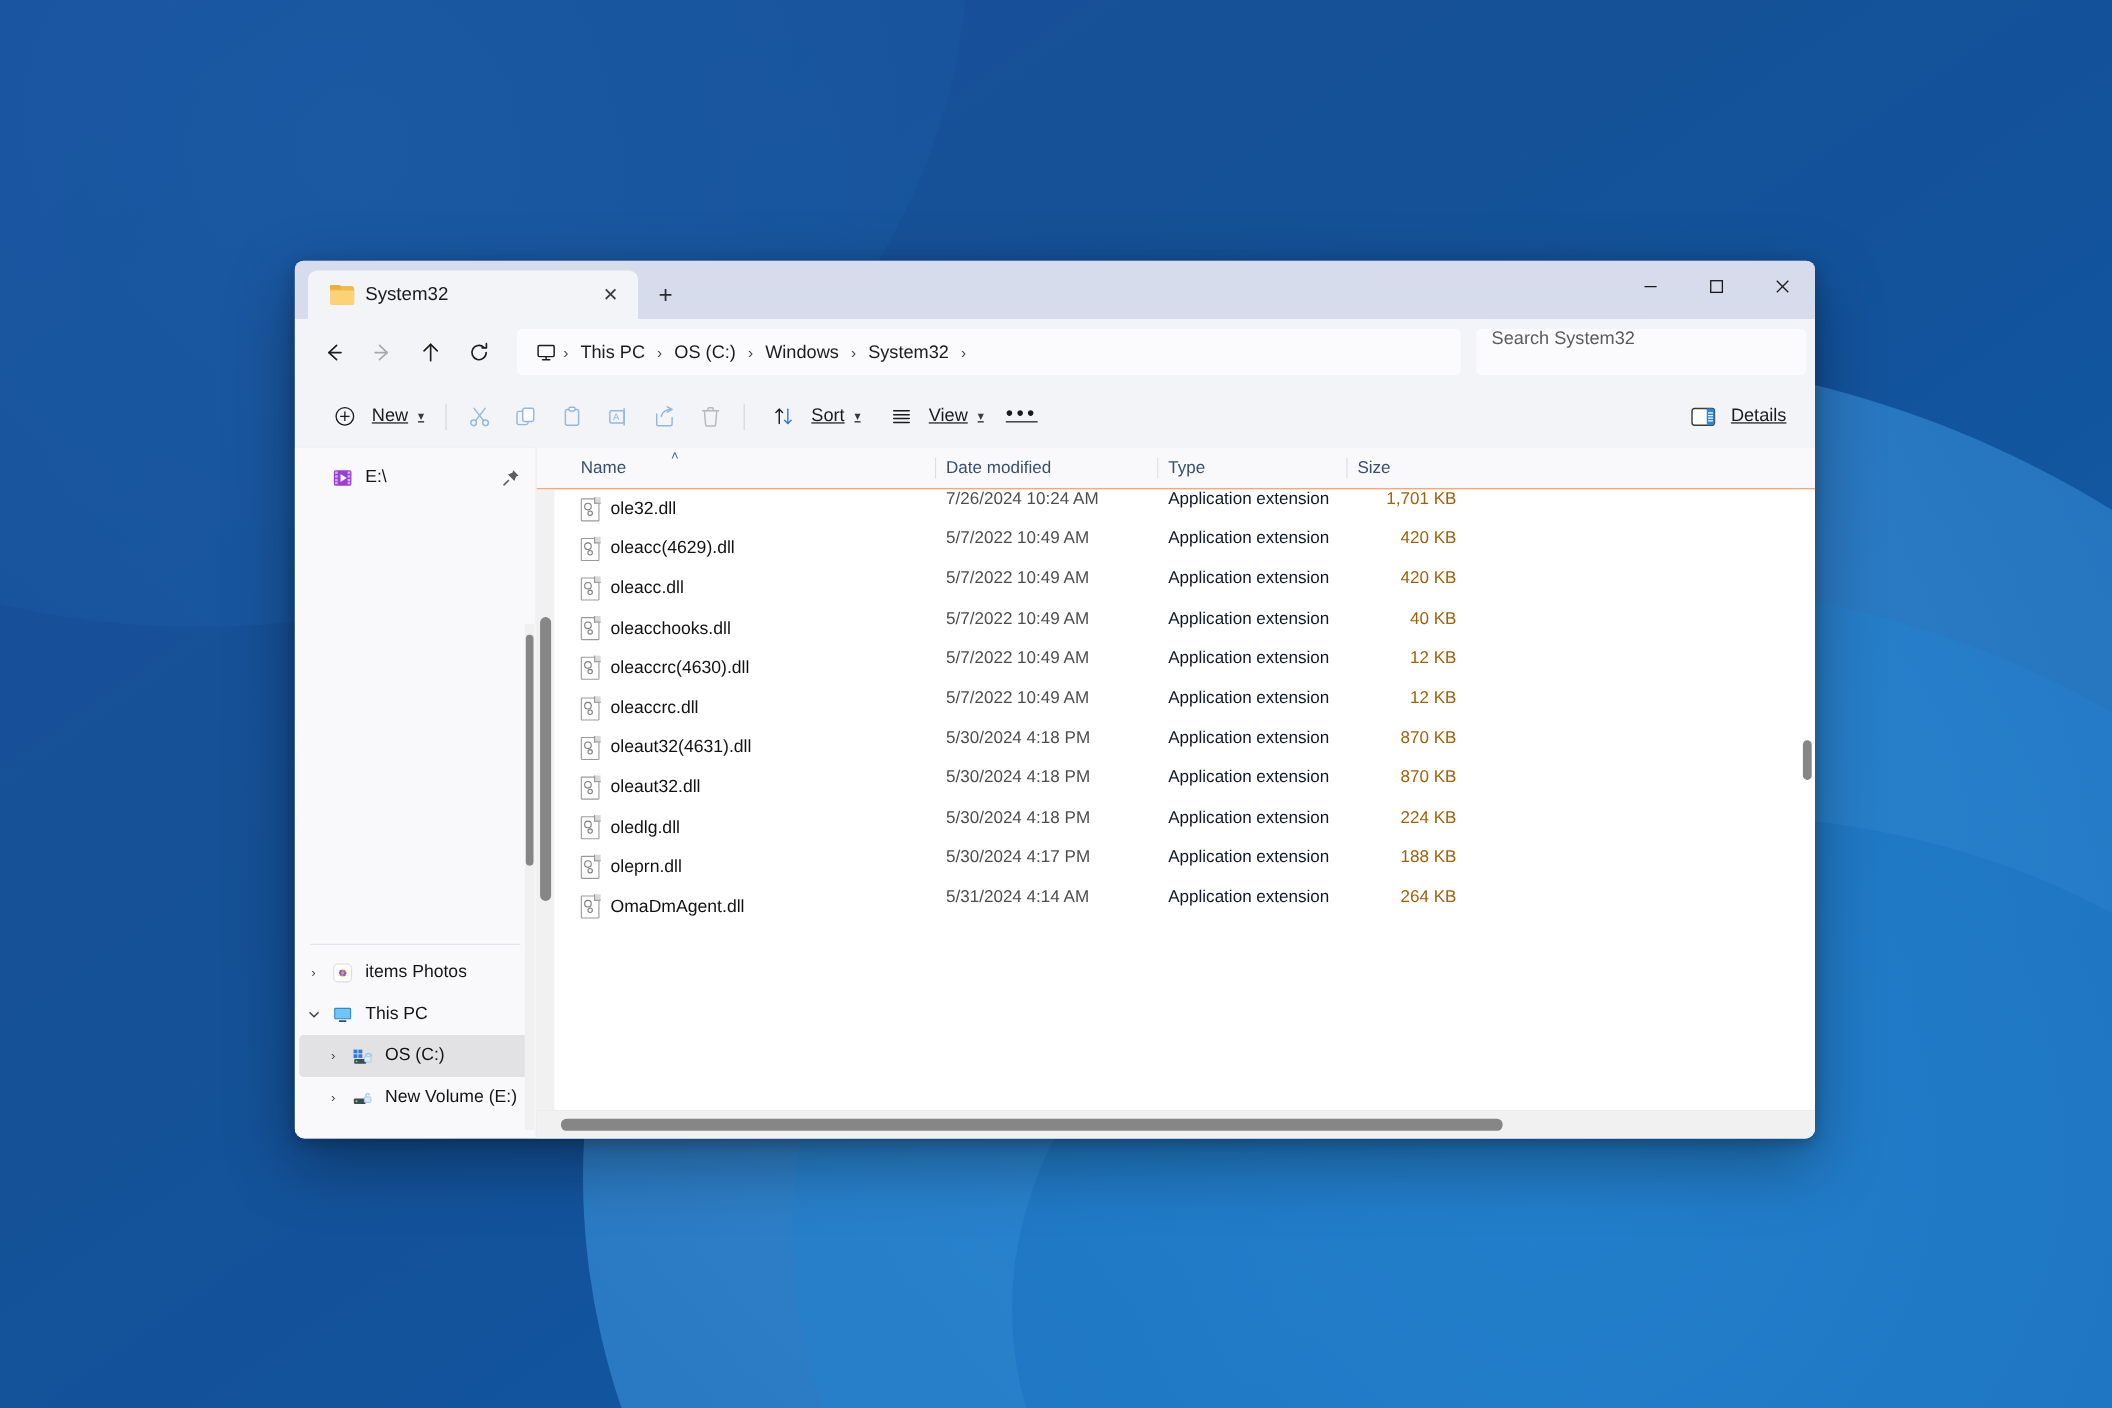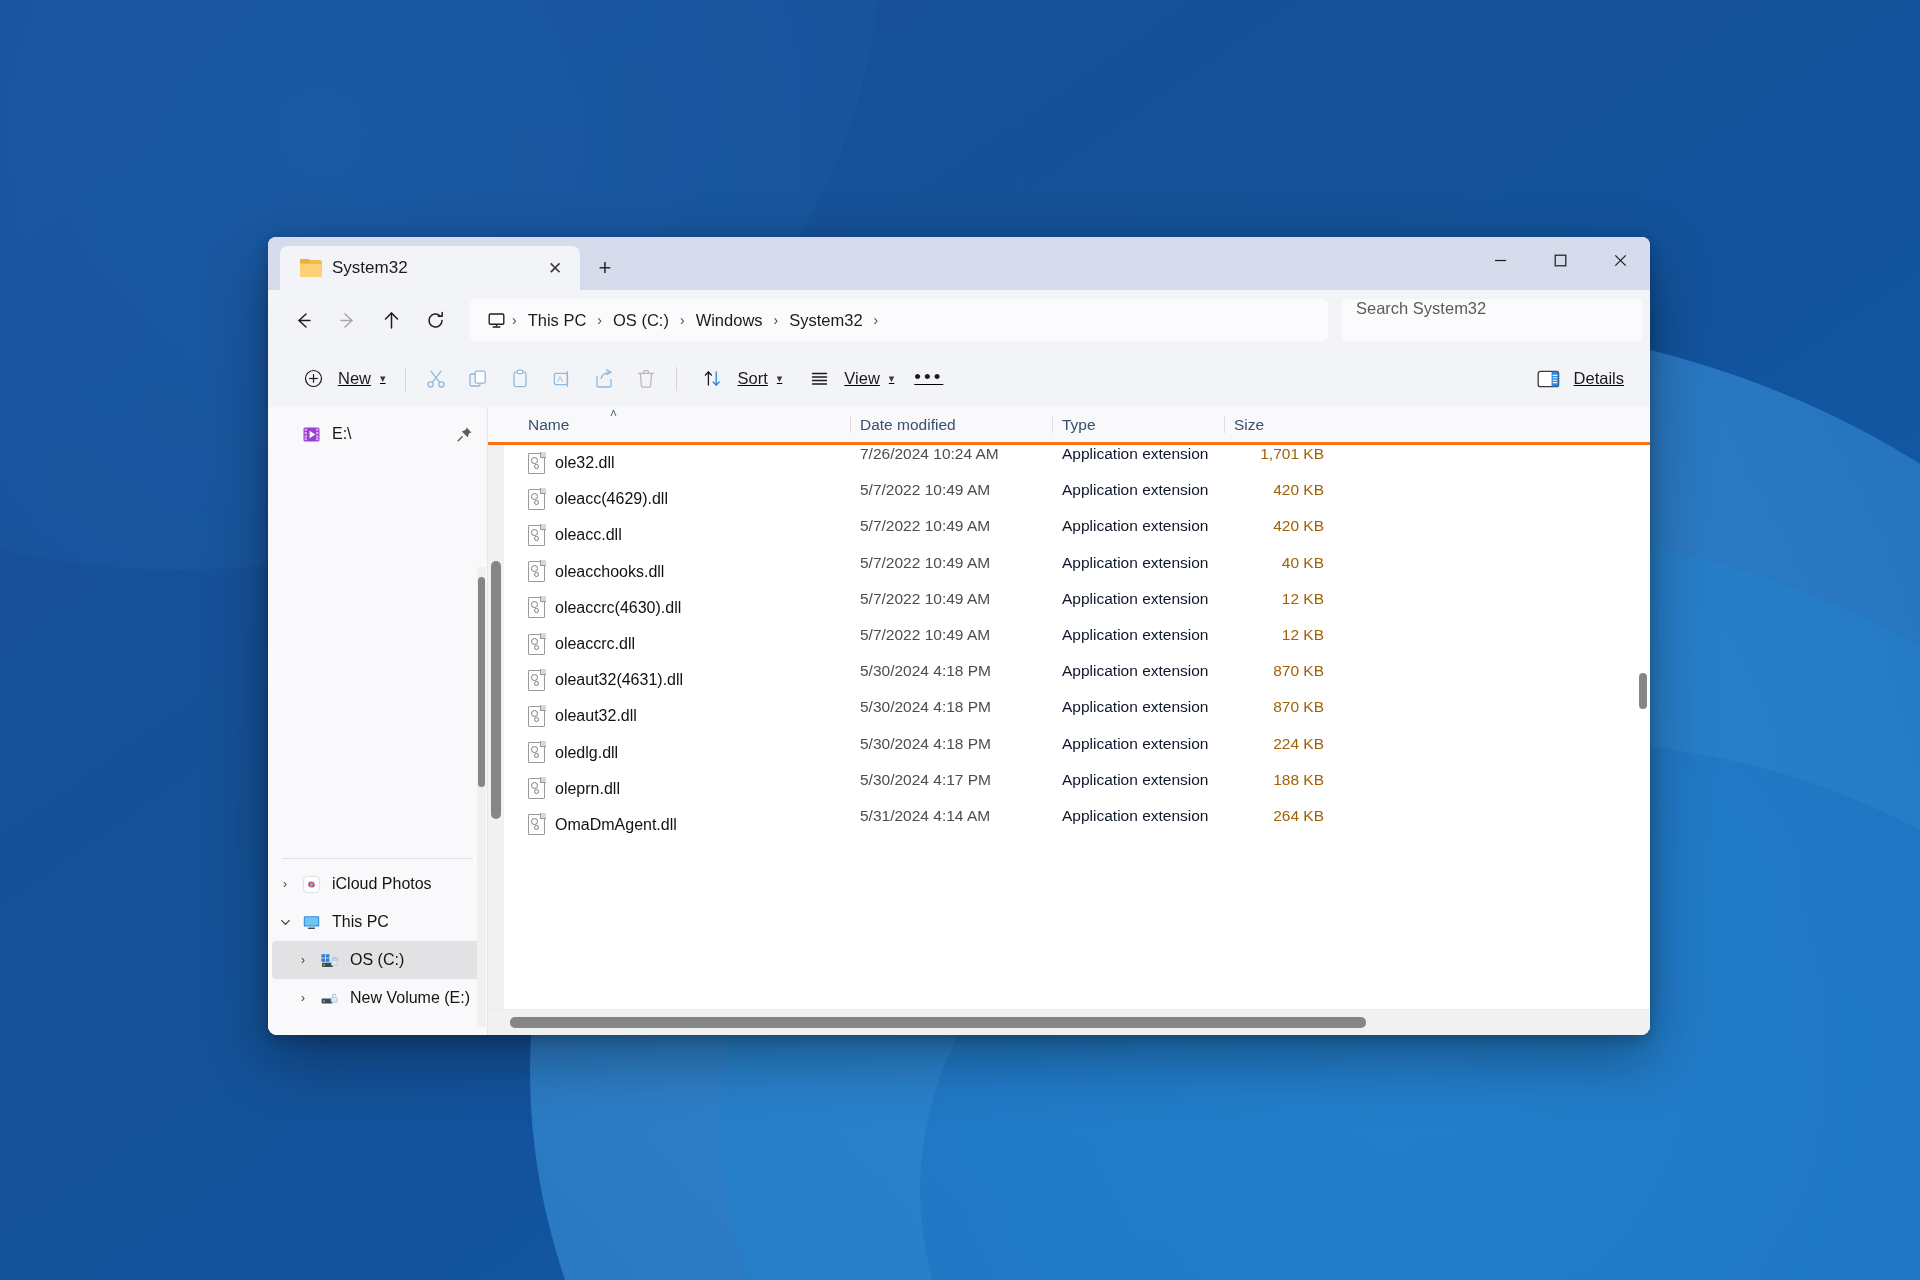--- a/index.html
+++ b/index.html
@@ -225,21 +225,21 @@
     position: absolute; right: 2px; top: 170px; width: 7px; height: 210px;
     background: #868686; border-radius: 4px;
   }
 
   #listpane { flex: 1; display: flex; flex-direction: column; min-width: 0; background: #fff; position: relative; }
 
   #col-header {
     height: 38px; flex: none;
     background: #f9f9fb;
     display: flex; align-items: center;
-    border-bottom: 3px solid #f97316;
+    border-bottom: 1px solid #f97316;
     position: relative;
     padding-left: 30px;
   }
   .col {
     font-size: 15.5px; color: #36506e;
     height: 100%; display: flex; align-items: center;
     padding: 0 10px;
     position: relative; cursor: pointer;
   }
   .col + .col::before {
@@ -590,21 +590,21 @@
                 <rect x="1.4" y="1.4" width="16.2" height="16.2" rx="4" fill="#fff" stroke="#dedede" stroke-width="1"></rect>
                 <g transform="translate(9.5,9.5)">
                   <ellipse rx="1.6" ry="3.6" fill="#f7c44b" transform="rotate(0)"></ellipse>
                   <ellipse rx="1.6" ry="3.6" fill="#f0793c" transform="rotate(45)"></ellipse>
                   <ellipse rx="1.6" ry="3.6" fill="#e0457b" transform="rotate(90)"></ellipse>
                   <ellipse rx="1.6" ry="3.6" fill="#9b51c4" transform="rotate(135)"></ellipse>
                   <circle r="1.5" fill="#5fc7e8"></circle>
                 </g>
               </svg>
             </span>
-            <span class="nav-label">iCloud Photos</span>
+            <span class="nav-label">items Photos</span>
           </div>
 
           <div class="nav-item">
             <span class="nav-chev">
               <svg width="11" height="11" viewBox="0 0 11 11">
                   <path d="M1.8 3.6 L5.5 7.4 L9.2 3.6" fill="none" stroke="#404040" stroke-width="1.35" stroke-linecap="round" stroke-linejoin="round"></path>
                 </svg>
             </span>
             <span class="nav-ico">
               <svg width="19" height="19" viewBox="0 0 19 19">

